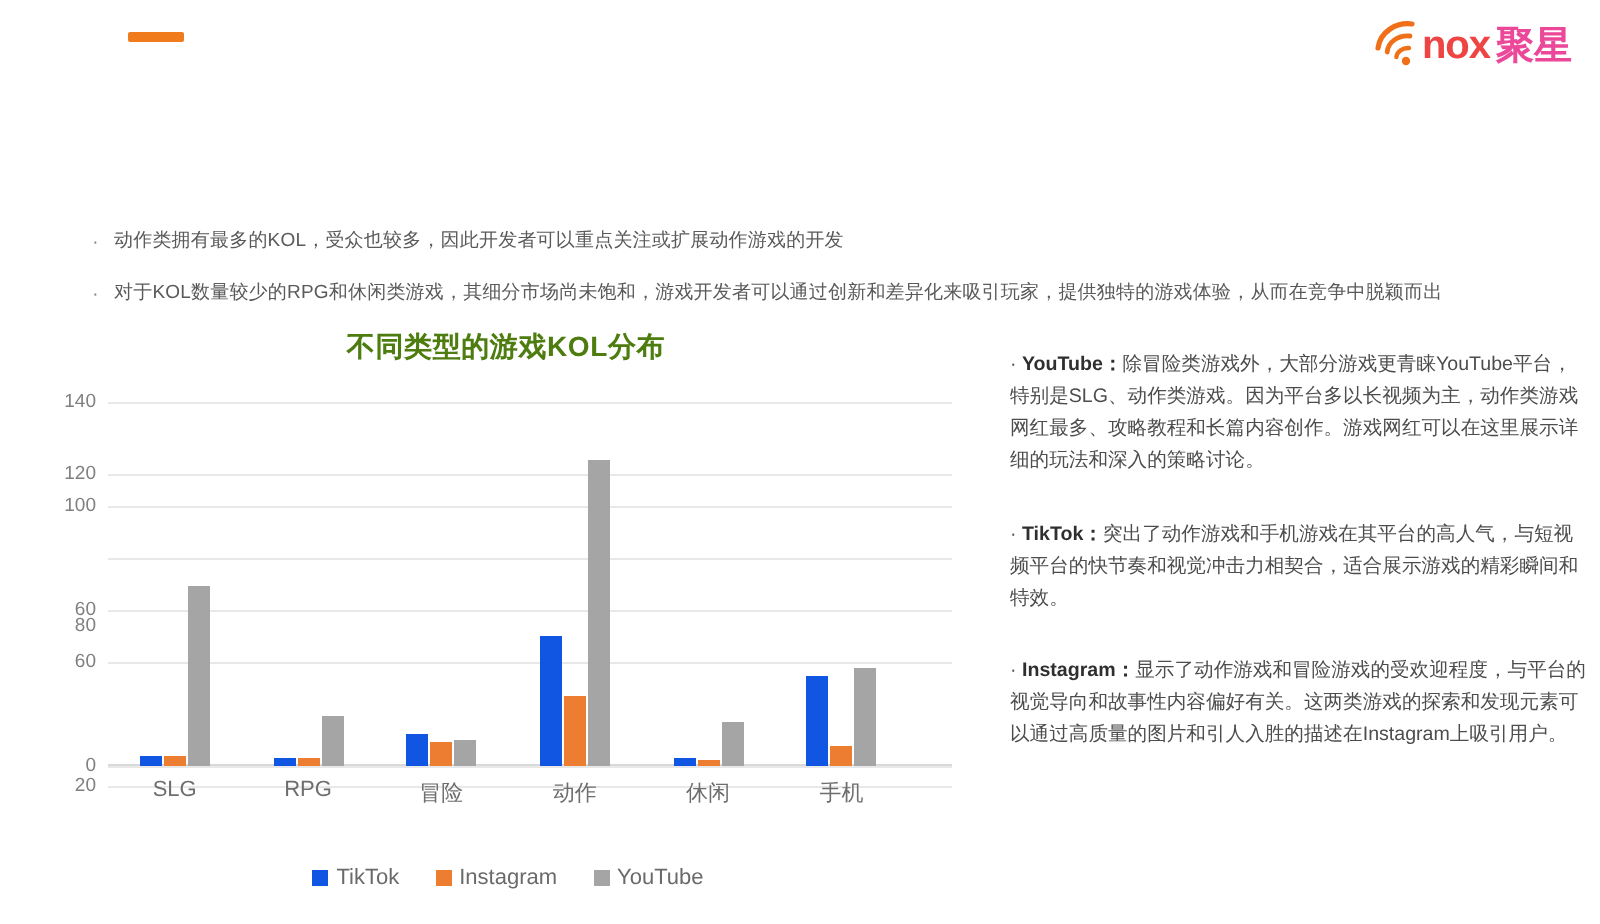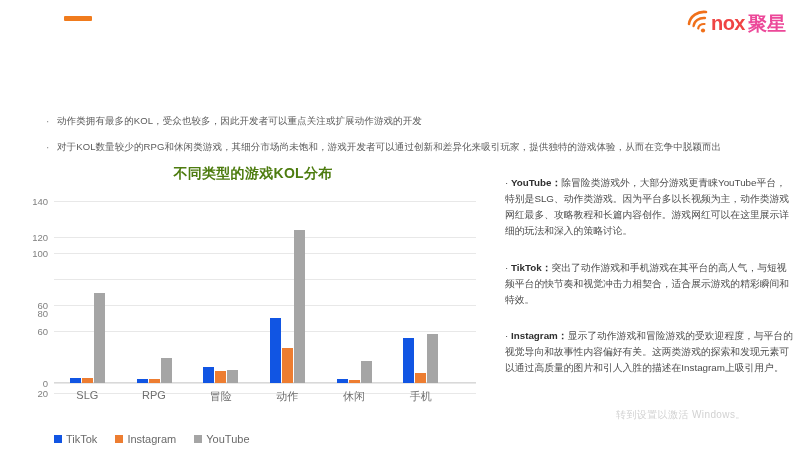--- a/index.html
+++ b/index.html
@@ -36,21 +36,21 @@
   .axis-base{position:absolute;left:0;right:-22px;bottom:0;height:1px;background:#d9d9d9;}
   .groups{position:absolute;left:0;right:0;bottom:0;top:0;display:flex;}
   .group{flex:1;display:flex;align-items:flex-end;justify-content:center;gap:1px;position:relative;}
   .bar{width:11px;}
   .bar.tiktok{background:#1155E3;}
   .bar.instagram{background:#ED7D31;}
   .bar.youtube{background:#A5A5A5;}
   .xlabels{position:absolute;left:36px;top:224px;width:400px;display:flex;}
   .xlabel{flex:1;text-align:center;font-size:11px;color:#6e6e6e;}
 
-  .legend{position:absolute;left:36px;top:268px;width:400px;display:flex;justify-content:flex-start;gap:18px;align-items:center;}
+  .legend{position:absolute;left:36px;top:268px;width:400px;display:flex;justify-content:center;gap:18px;align-items:center;}
   .legend-item{display:flex;align-items:center;gap:4px;font-size:11px;color:#6a6a6a;}
   .swatch{width:8px;height:8px;display:inline-block;}
 
   
   .notes{position:absolute;left:505px;top:175px;width:288px;}
   .note{margin-bottom:20px;font-size:9.8px;line-height:1.65;color:#4d4d4d;}
   .note .lead{font-weight:bold;color:#2f2f2f;text-align:center;}
   .note .dotm{color:#4d4d4d;}
 
   
@@ -181,17 +181,14 @@
     <div class="note">
       <span class="dotm">·</span>
       <span class="lead">TikTok：</span><span>突出了动作游戏和手机游戏在其平台的高人气，与短视频平台的快节奏和视觉冲击力相契合，适合展示游戏的精彩瞬间和特效。</span>
     </div>
     <div class="note">
       <span class="dotm">·</span>
       <span class="lead">Instagram：</span><span>显示了动作游戏和冒险游戏的受欢迎程度，与平台的视觉导向和故事性内容偏好有关。这两类游戏的探索和发现元素可以通过高质量的图片和引人入胜的描述在Instagram上吸引用户。</span>
     </div>
   </div>
 
-  <div class="watermark">
-    <span class="l2">转到设置以激活 Windows。</span>
-  </div>
 
 </div>
 
 </body></html>

